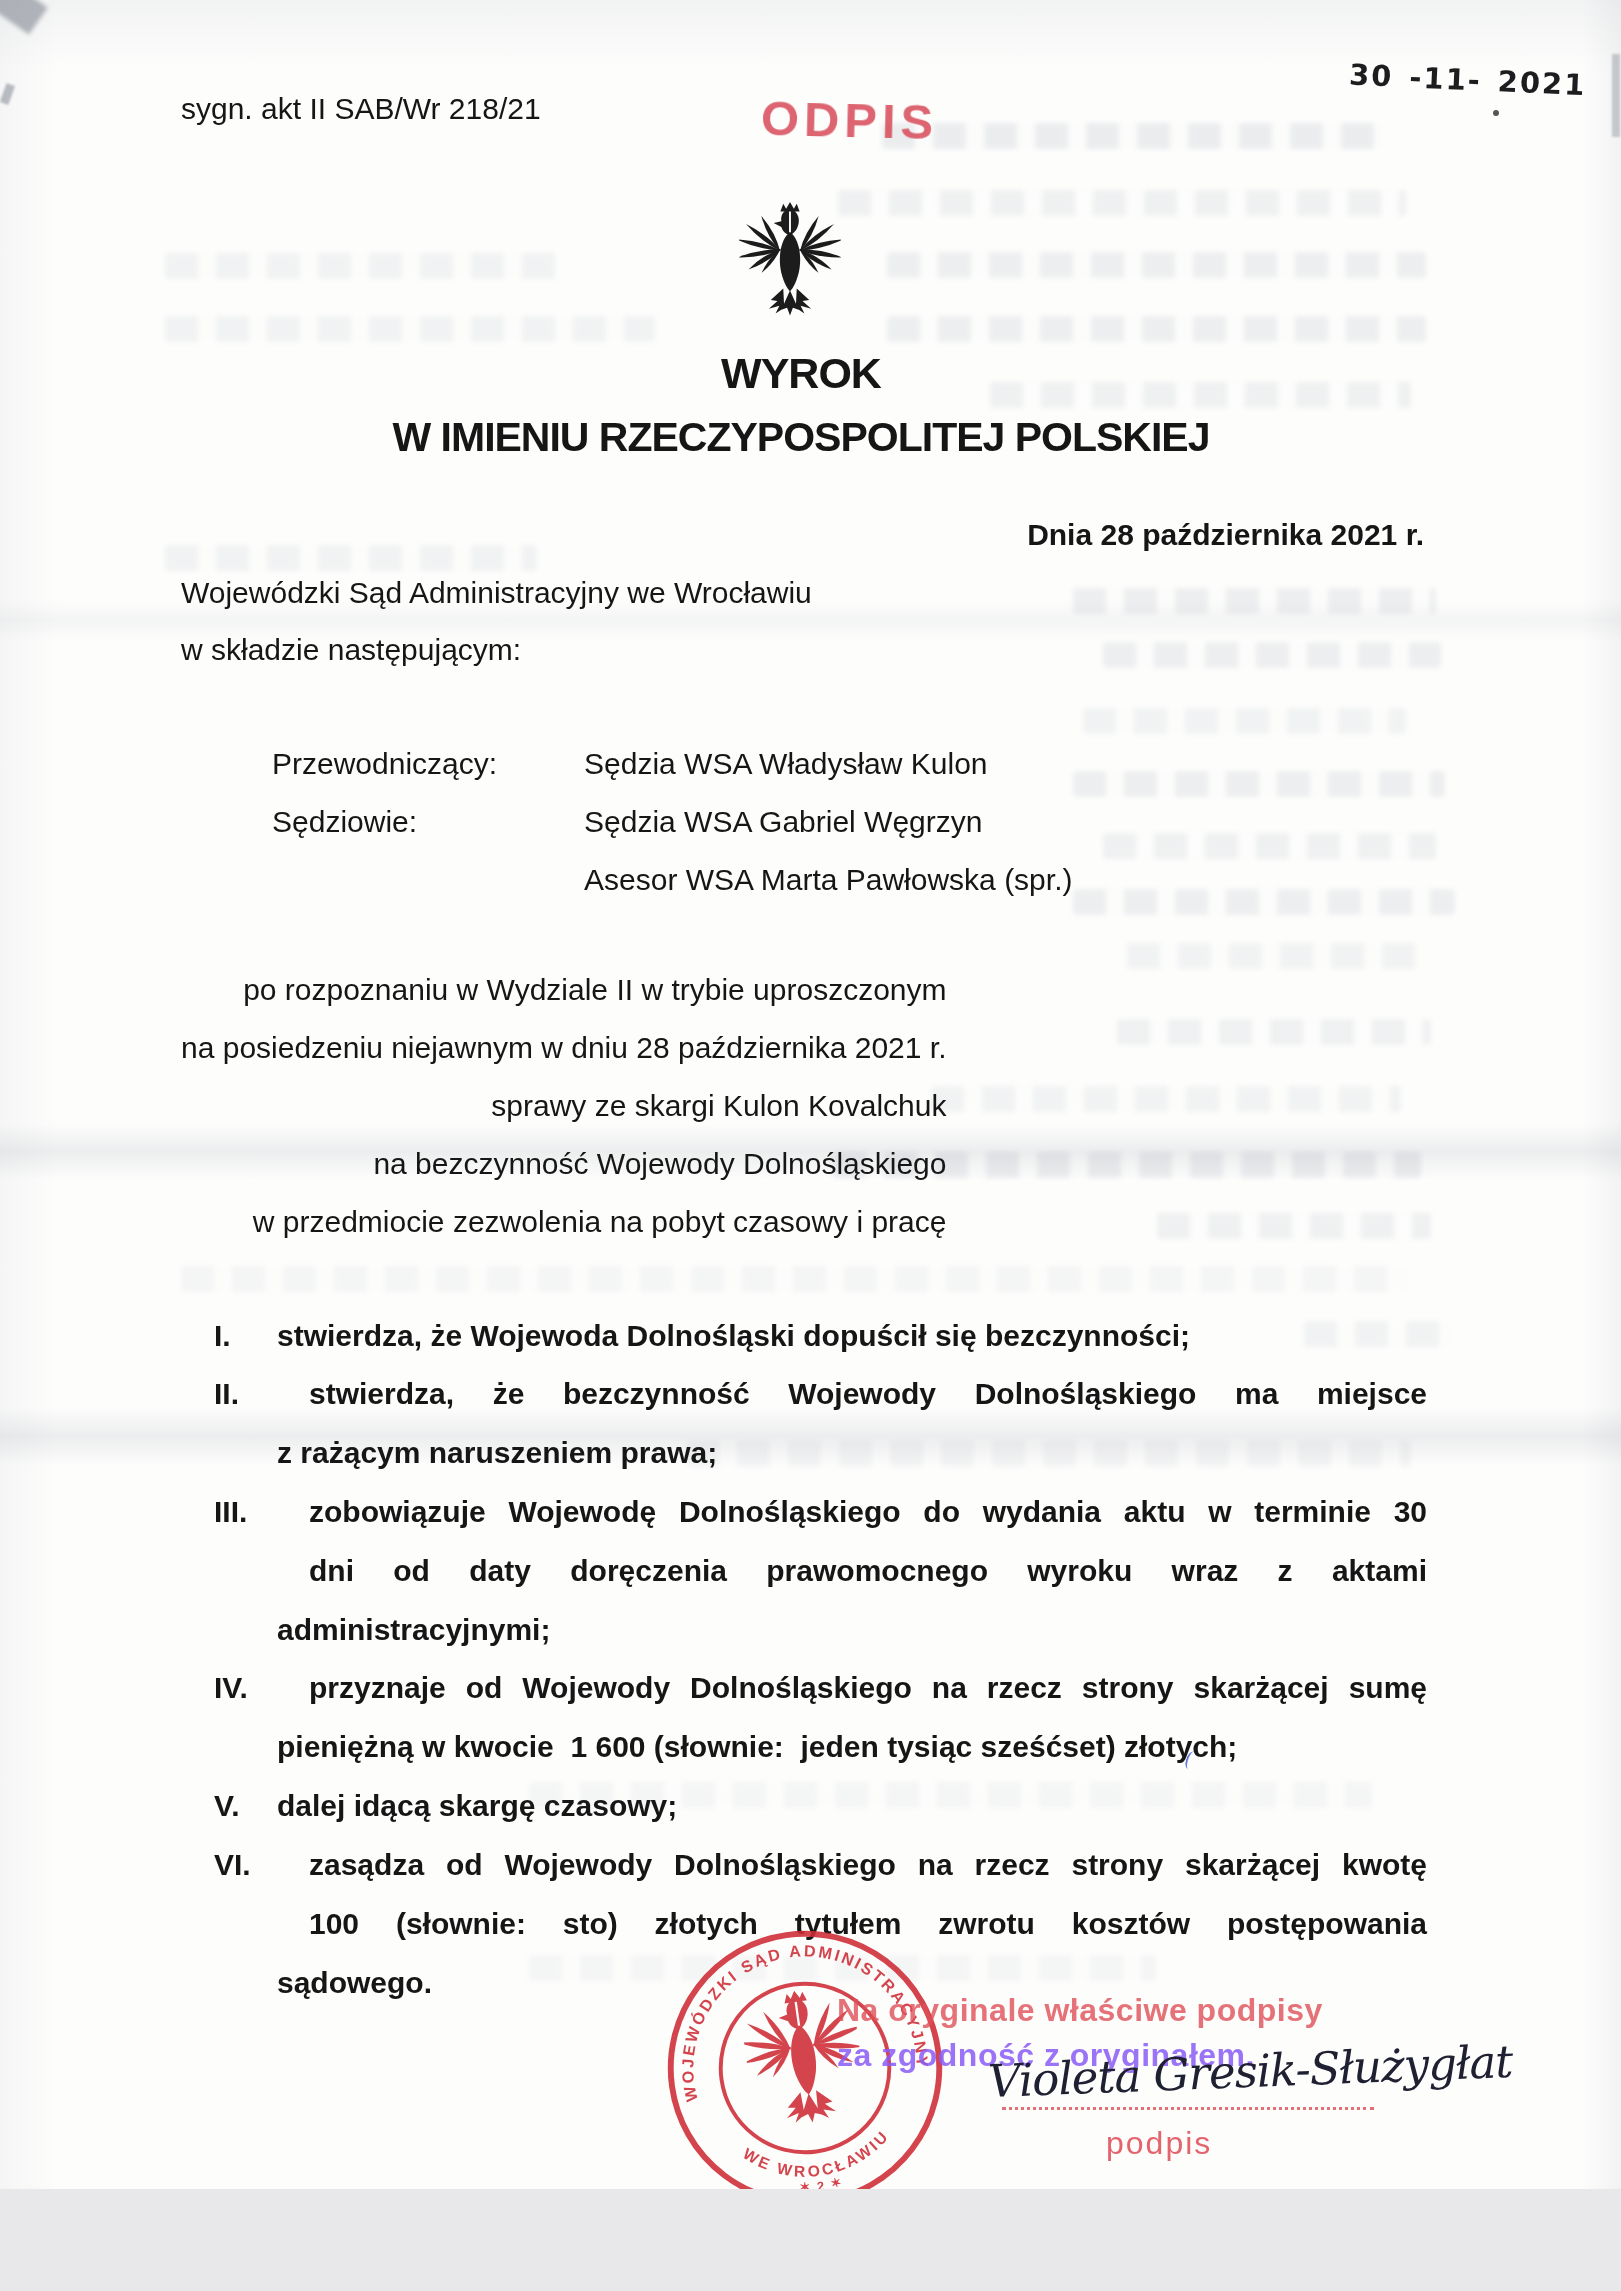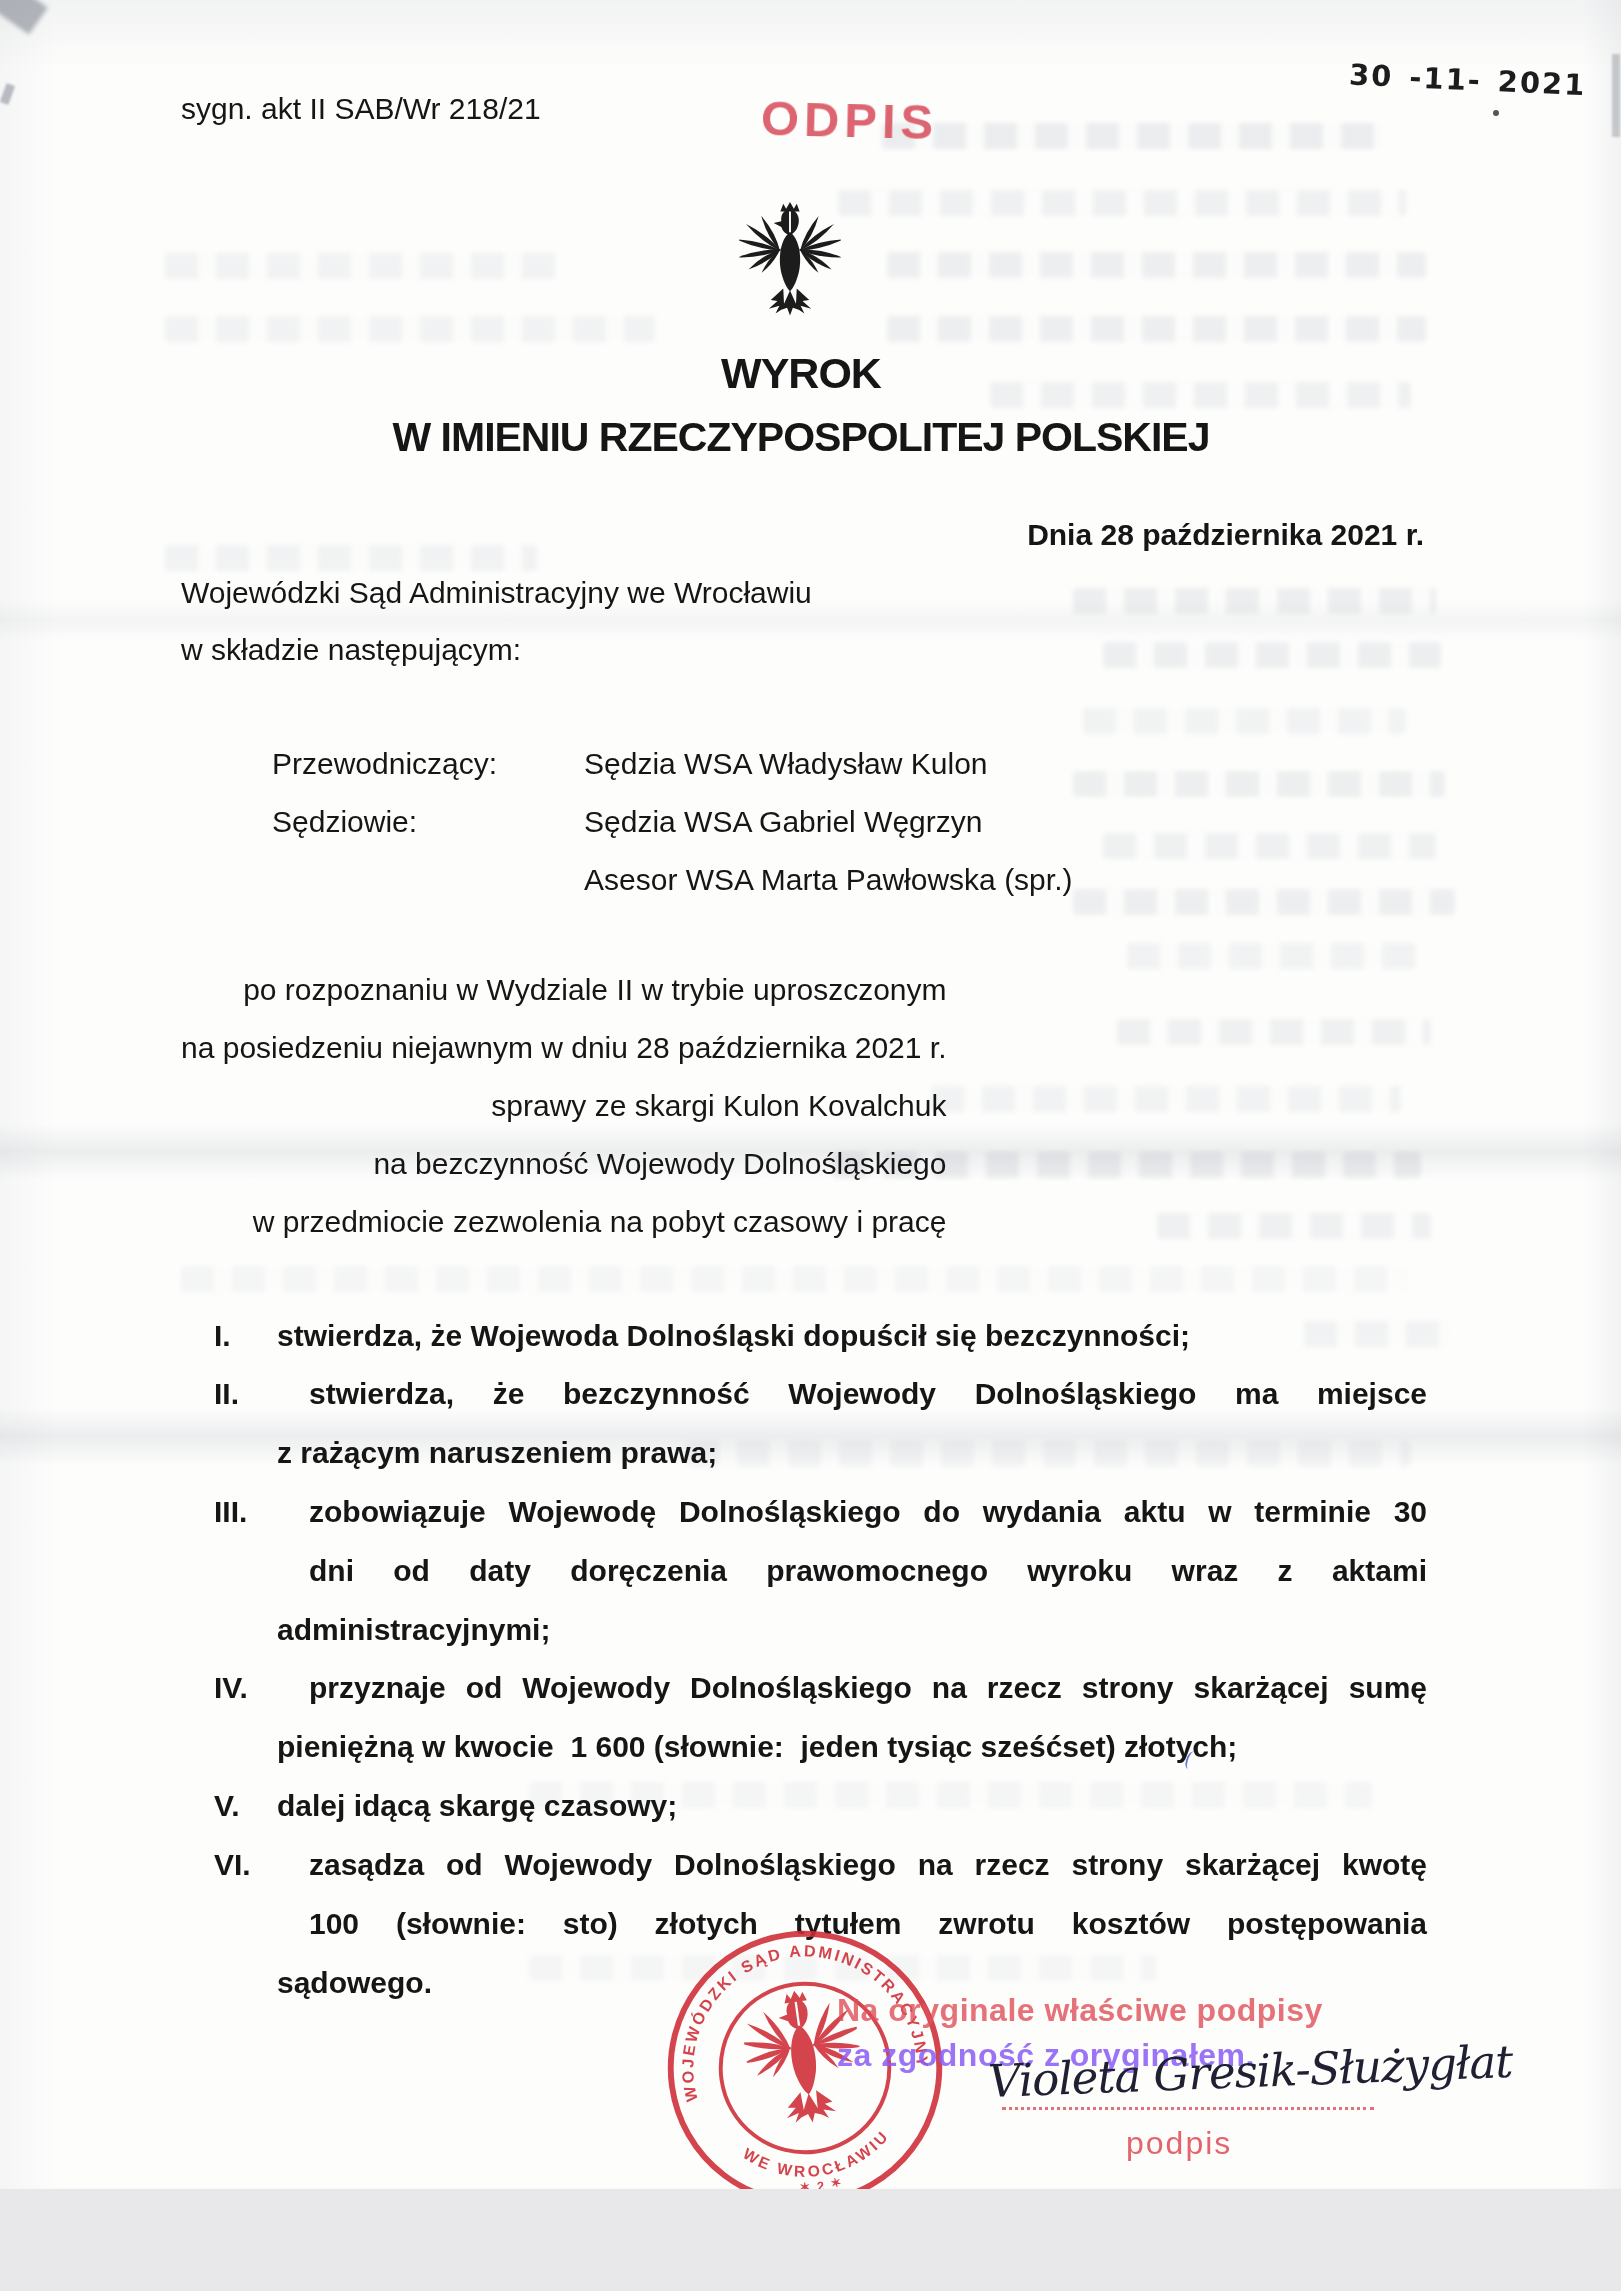--- a/index.html
+++ b/index.html
@@ -38,21 +38,21 @@
   .ruling .lines div.pl{white-space:pre-wrap;}
   .rI{top:1306px;} .rII{top:1364px;} .rIII{top:1482px;} .rIV{top:1658px;} .rV{top:1776px;} .rVI{top:1835px;}
   
   .cert1{left:837px;top:1992px;font-size:32px;font-weight:bold;color:#e05058;letter-spacing:0.5px;
          opacity:.8;filter:blur(0.4px);}
   .cert2{left:837px;top:2037px;font-size:32px;font-weight:bold;color:#8b5cf6;letter-spacing:0.5px;
          opacity:.85;filter:blur(0.4px);}
   .signature{left:988px;top:2045px;font-family:"DejaVu Serif",serif;font-style:italic;font-size:45px;
          color:#202033;transform:rotate(-2.2deg);letter-spacing:-1px;}
   .dotline{position:absolute;left:1002px;top:2107px;width:372px;border-bottom:3.9px dotted #dd4c57;opacity:.8;}
-  .podpis{left:1106px;top:2125px;font-size:32px;color:#e04a55;letter-spacing:2px;opacity:.85;filter:blur(0.3px);margin-left:20px;}
+  .podpis{left:1106px;top:2125px;font-size:32px;color:#e04a55;letter-spacing:2px;opacity:.85;filter:blur(0.3px);}
   .seal{position:absolute;left:658px;top:1921px;}
   
   .ghost{position:absolute;height:25.5px;border-radius:3.9px;filter:blur(2.9px);opacity:.45;
     background:repeating-linear-gradient(90deg,rgba(122,132,148,.30) 0 33px,rgba(122,132,148,.02) 33px 51px);}
   .band{position:absolute;left:0;width:1621px;pointer-events:none;
     background:linear-gradient(180deg,rgba(148,154,166,0),rgba(148,154,166,.16),rgba(148,154,166,0));}
   .edge-line{position:absolute;left:0;top:2268px;width:1621px;height:2px;background:rgba(98,102,112,.6);
     transform:rotate(-.25deg);}
   .corner-tl{position:absolute;left:-7.8px;top:-9.8px;width:51px;height:33px;background:rgba(110,116,128,.5);
     transform:rotate(35deg);filter:blur(2px);}

